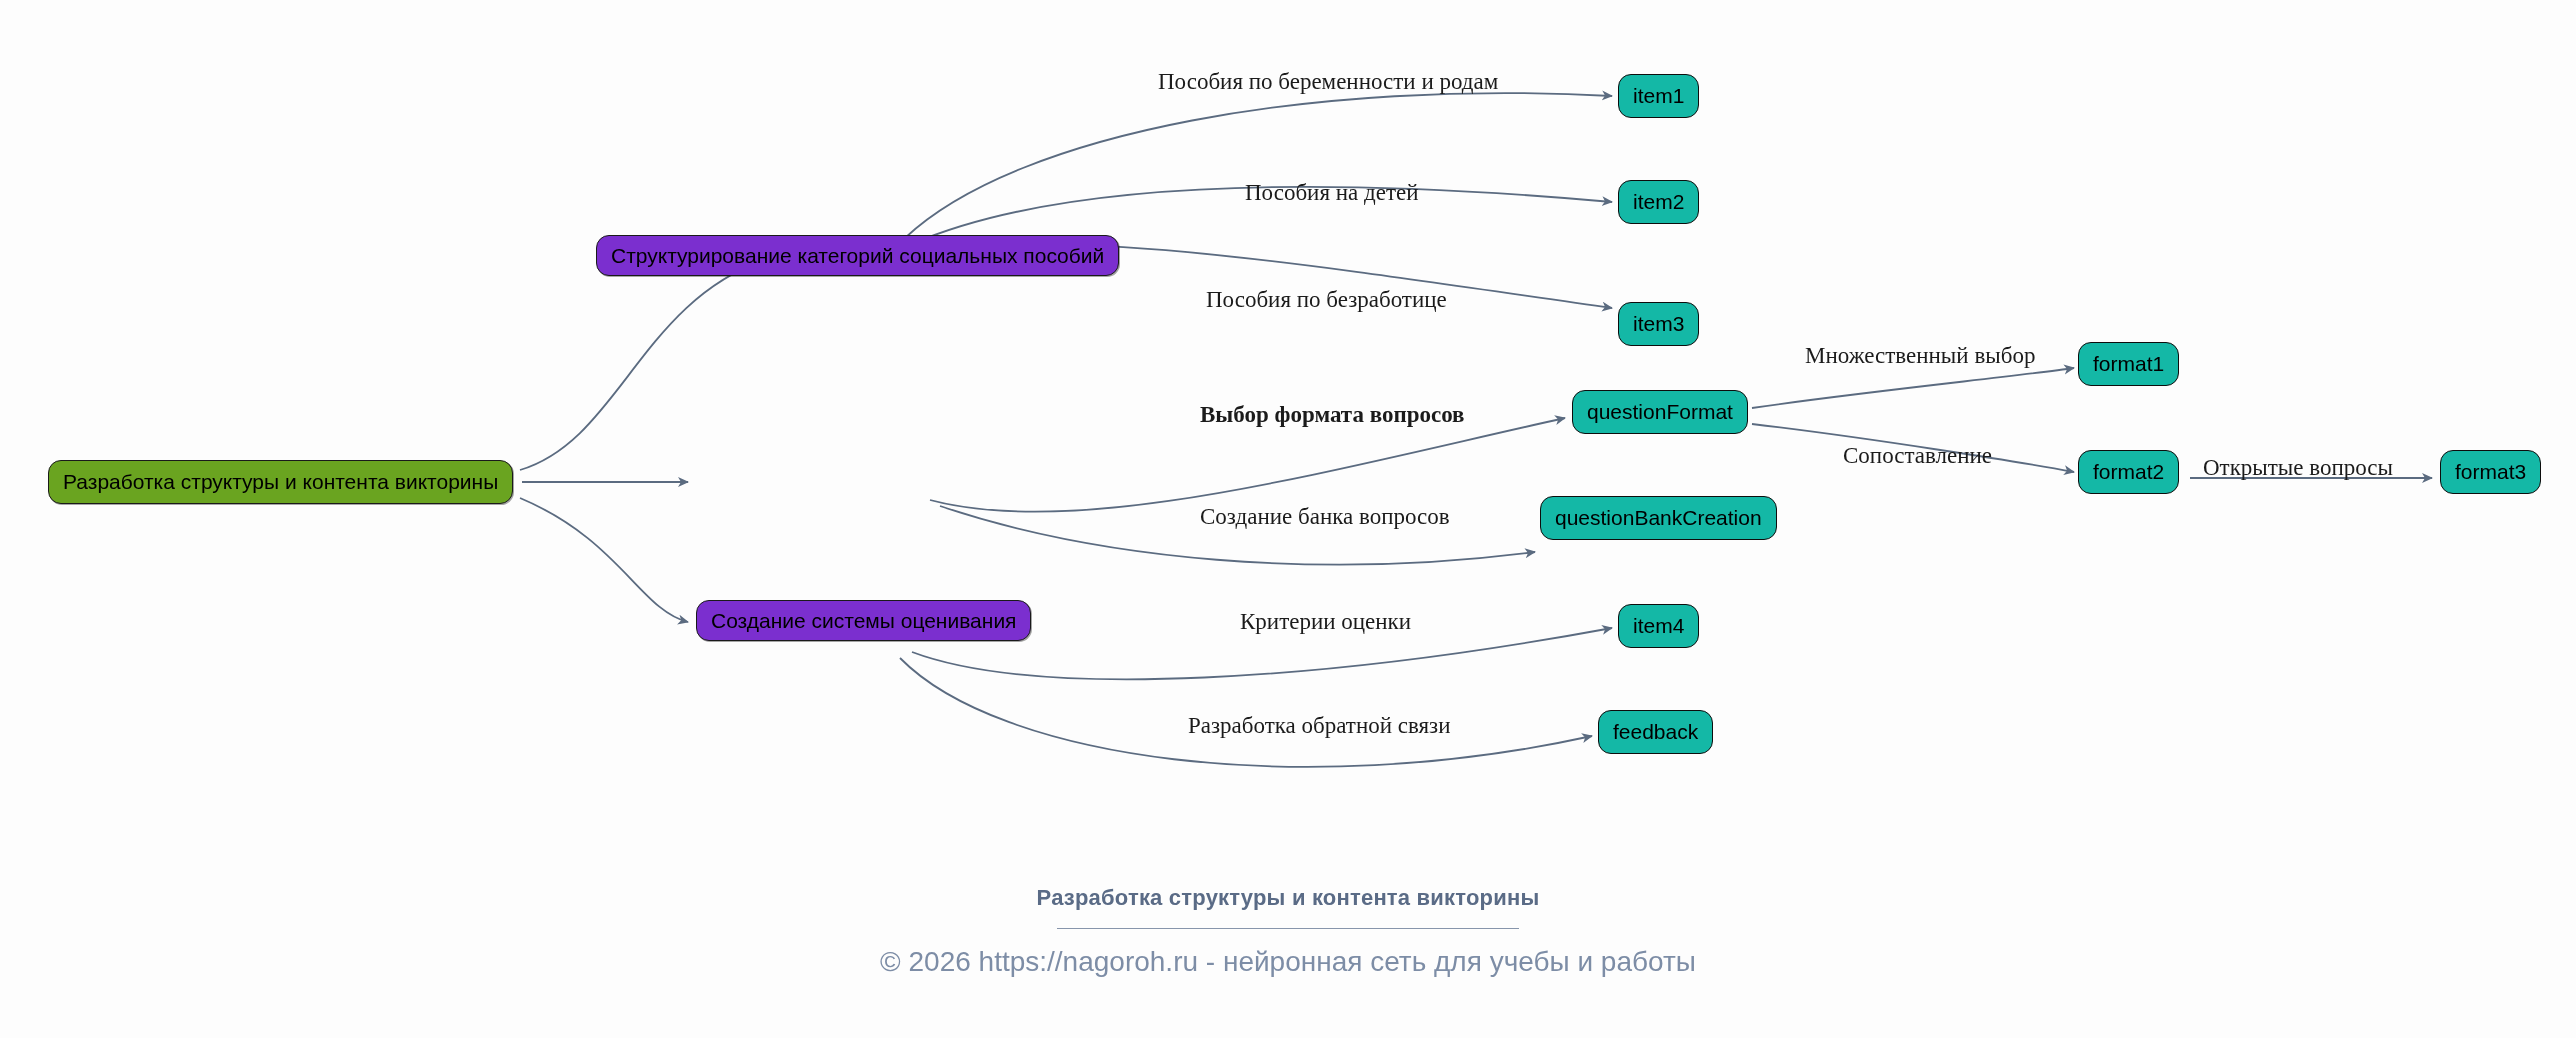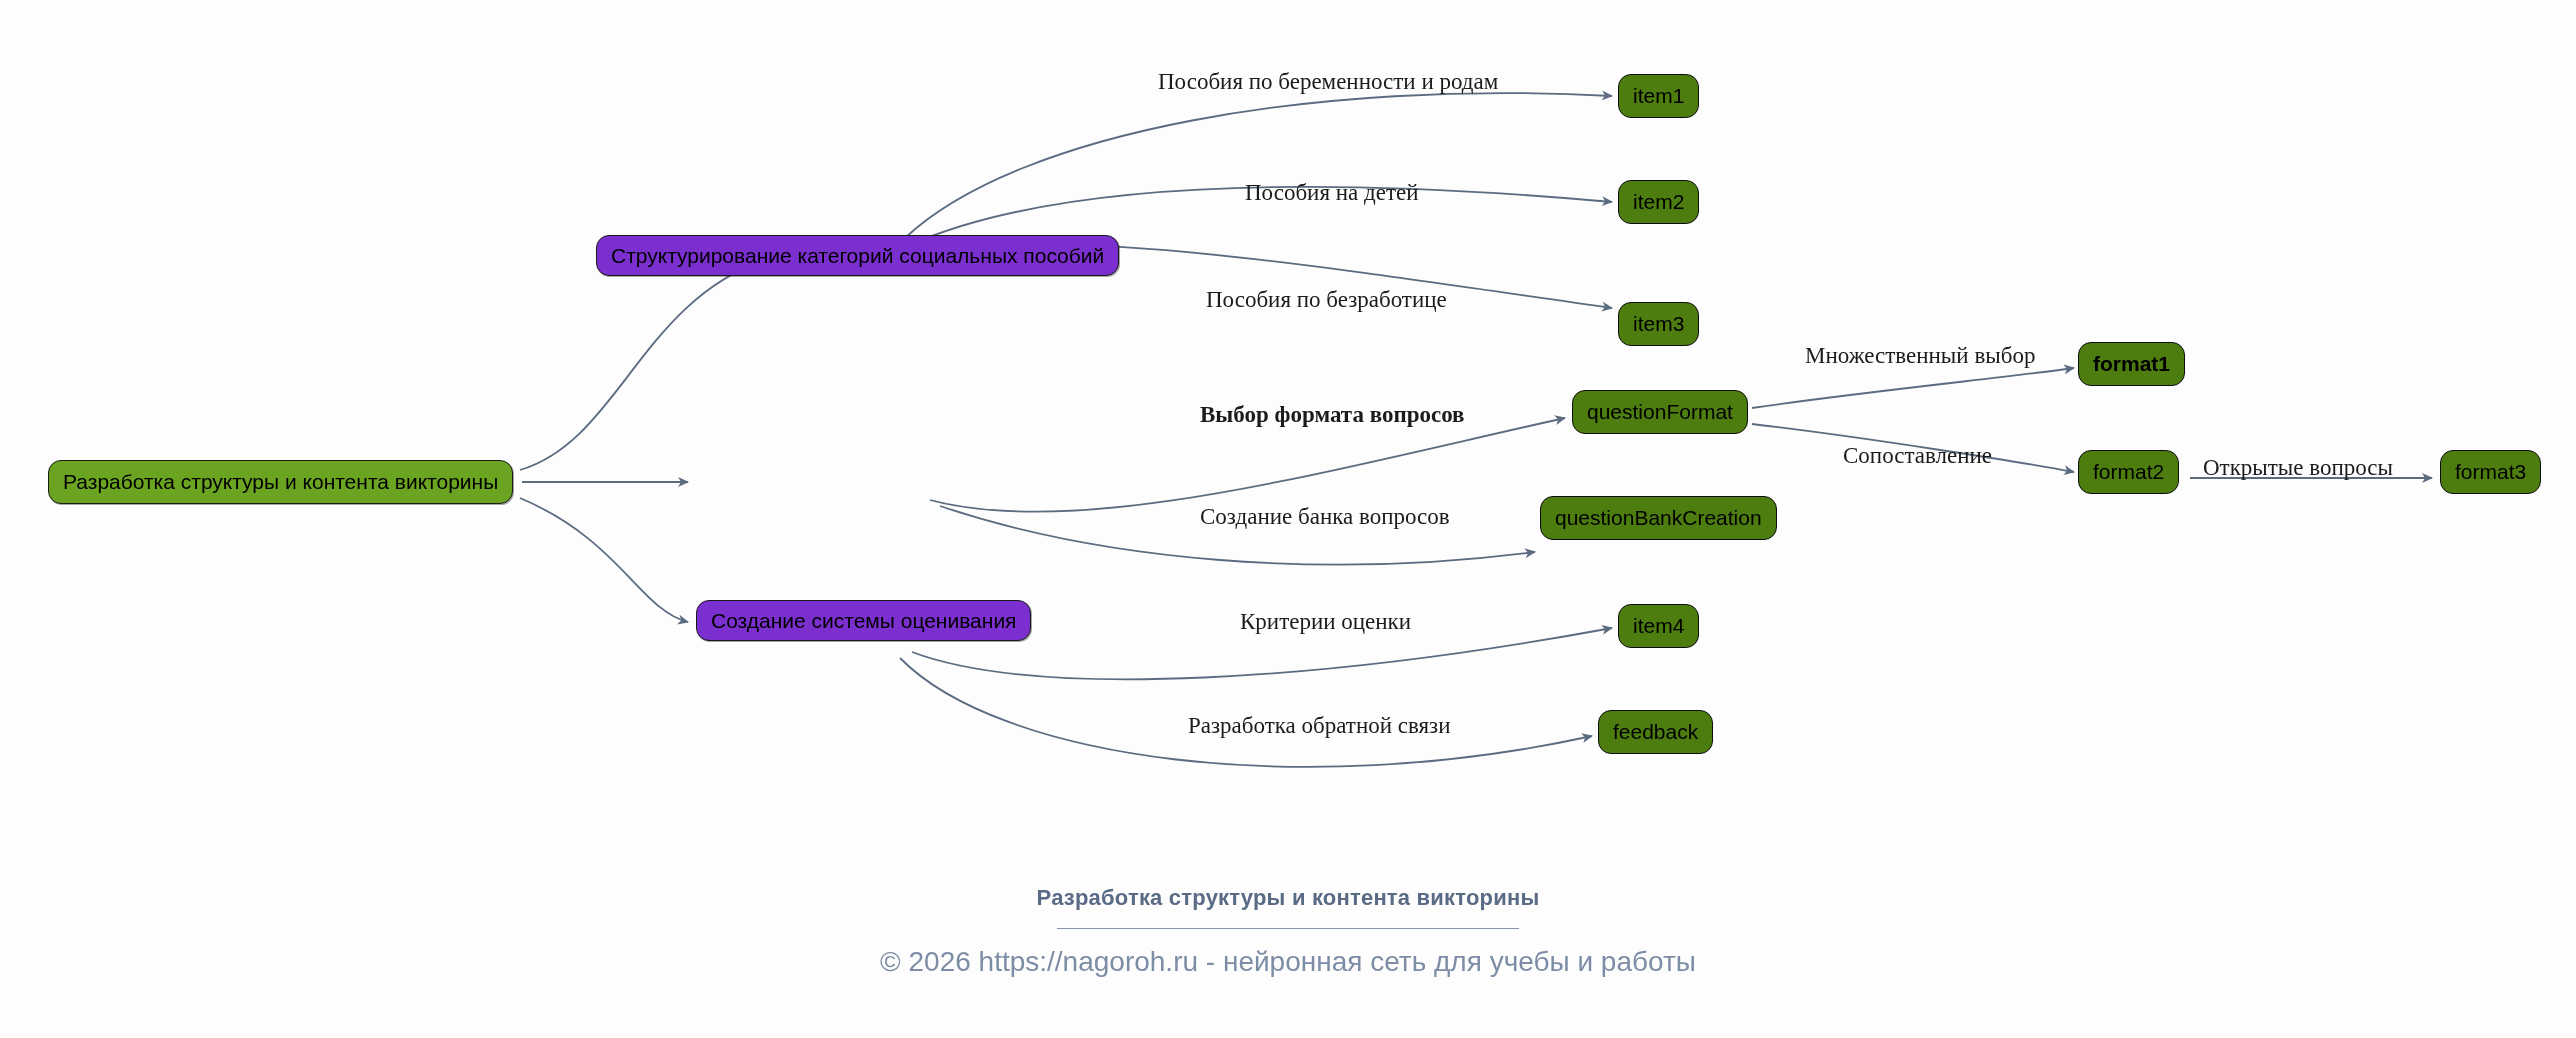--- a/index.html
+++ b/index.html
@@ -32,21 +32,21 @@
   .node-branch{
     background:#7b2fcf;
     border:1.6px solid #1a1a1a;
     border-radius:13px;
     font-size:21px;
     padding:0 14px;
     height:41px;
     box-shadow:1px 1px 0 rgba(0,0,0,.35);
   }
   .node-leaf{
-    background:#4d7c0f;
+    background:#14b8a6;
     border:1.7px solid #0d0d0d;
     border-radius:13px;
     font-size:21px;
     padding:0 14px;
     height:44px;
   }
 
   .edge-label{
     position:absolute;
     font-family:"Liberation Serif",serif;
@@ -118,21 +118,21 @@
   <div class="node node-branch" style="left:596px;top:235px;">Структурирование категорий социальных пособий</div>
   <div class="node node-branch" style="left:696px;top:600px;">Создание системы оценивания</div>
 
   <div class="node node-leaf" style="left:1618px;top:74px;">item1</div>
   <div class="node node-leaf" style="left:1618px;top:180px;">item2</div>
   <div class="node node-leaf" style="left:1618px;top:286px;margin-top:16px;">item3</div>
 
   <div class="node node-leaf" style="left:1572px;top:390px;">questionFormat</div>
   <div class="node node-leaf" style="left:1540px;top:496px;">questionBankCreation</div>
 
-  <div class="node node-leaf" style="left:2078px;top:342px;font-weight:bold;">format1</div>
+  <div class="node node-leaf" style="left:2078px;top:342px;">format1</div>
   <div class="node node-leaf" style="left:2078px;top:450px;">format2</div>
   <div class="node node-leaf" style="left:2440px;top:450px;">format3</div>
 
   <div class="node node-leaf" style="left:1618px;top:604px;">item4</div>
   <div class="node node-leaf" style="left:1598px;top:710px;">feedback</div>
 
   <div class="edge-label" style="left:1158px;top:69px;">Пособия по беременности и родам</div>
   <div class="edge-label" style="left:1245px;top:180px;">Пособия на детей</div>
   <div class="edge-label" style="left:1206px;top:287px;">Пособия по безработице</div>
 

